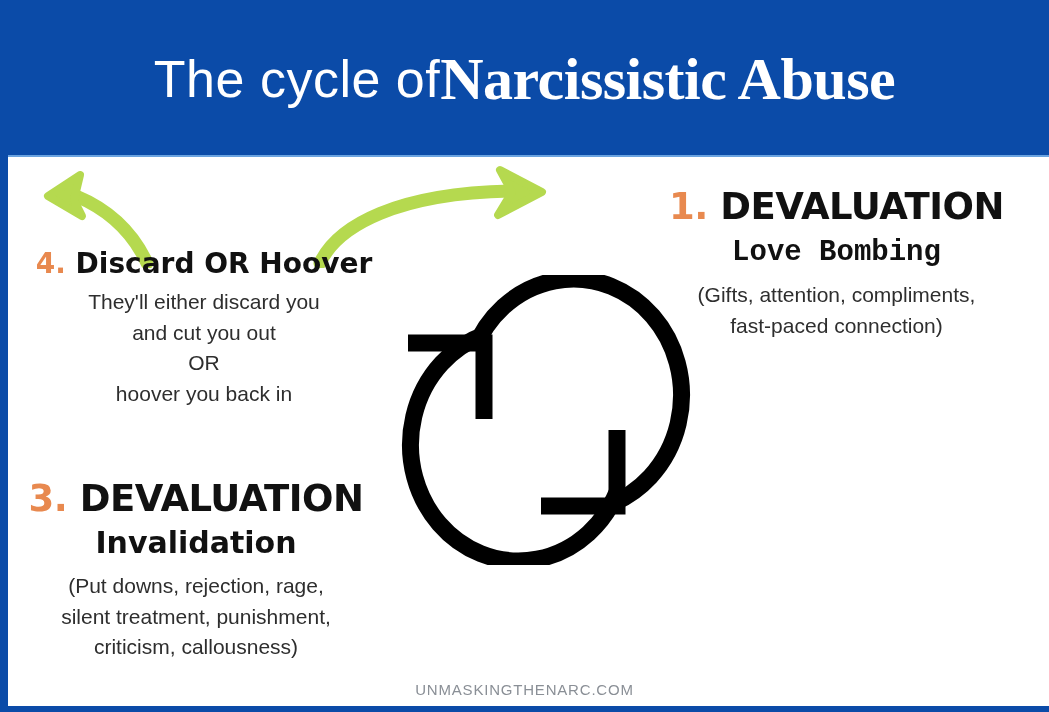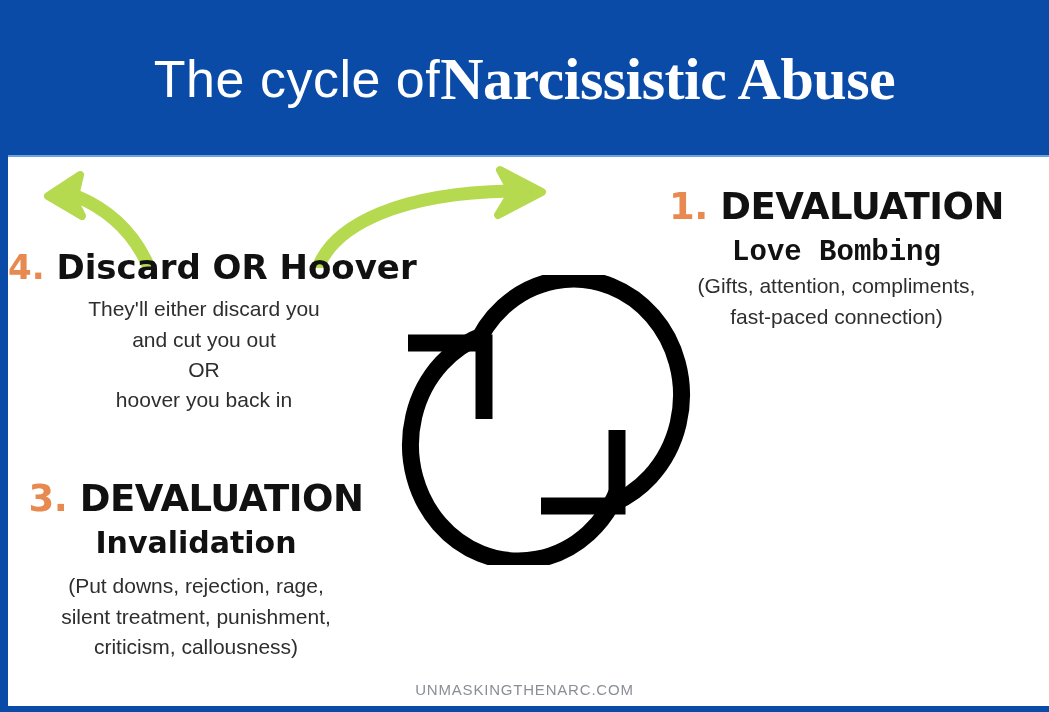--- a/index.html
+++ b/index.html
@@ -141,21 +141,21 @@
 
   
   #q1 {
     left: 624px;
     top: 186px;
     width: 425px;
     text-align: center;
   }
   #q1 .heading { font-size: 37px; letter-spacing: -0.5px; }
   #q1 .subheading { margin-top: 9px; font-size: 29px; font-family: Liberation Mono, monospace; }
-  #q1 .detail { }
+  #q1 .detail { margin-top: 9px; }
 
   
   #q2 {
     left: 700px;
     top: 497px;
     width: 349px;
   }
   #q2 .heading { font-size: 30px; }
   #q2 ul {
     list-style: none;
@@ -193,21 +193,21 @@
   #q3 .subheading { margin-top: 6px; font-size: 30px; }
   #q3 .detail { margin-top: 10px; }
 
   
   #q4 {
     left: 8px;
     top: 248px;
     width: 392px;
     text-align: center;
   }
-  #q4 .heading { font-size: 34px; }
+  #q4 .heading { font-size: 28px; }
   #q4 .detail { margin-top: 8px; }
 
   
   .footer {
     position: absolute;
     left: 0;
     top: 681px;
     width: 1049px;
     text-align: center;
     font-size: 15px;

